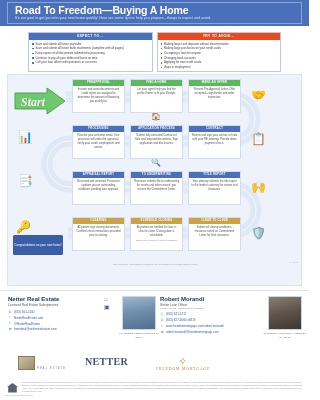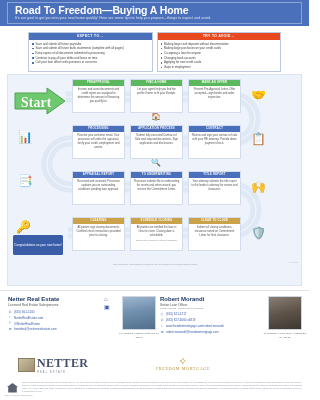--- a/index.html
+++ b/index.html
@@ -80,22 +80,22 @@
 
   
   .row1{ left:64px; top:4px; }
   .row2{ left:64px; top:50px; }
   .row3{ left:64px; top:96px; }
   .row4{ left:64px; top:142px; }
 
   
   .start{ position:absolute; left:6px; top:12px; width:52px; height:28px; }
   .start-txt{
-    position:absolute; left:7px; top:8px; font-size:14px;
-    font-family:"Liberation Serif", serif; font-weight:bold;
+    position:absolute; left:7px; top:8px; font-size:12px;
+    font-family:"Liberation Serif", serif; font-style:italic; font-weight:bold;
     color:#ffffff; text-shadow:0.4px 0.4px 0 #3f8f3f;
   }
 
   
   .ico{ position:absolute; font-size:12px; line-height:1; }
   .ico.r1{ left:243px; top:14px; }
   .ico.r2{ left:243px; top:58px; }
   .ico.r3{ left:243px; top:106px; }
   .ico.r4{ left:243px; top:152px; }
   .ico.mid1{ left:143px; top:38px; font-size:8px; }
@@ -146,21 +146,21 @@
     position:absolute; font-size:2.5px; color:#666; text-align:center;
     line-height:1.4; width:46px;
   }
   .addr.a1{ left:116px; top:40px; }
   .addr.a2{ left:262px; top:40px; }
 
   
   .logos{ position:absolute; left:0; top:356px; width:309px; height:20px; }
   .logo-netter{ position:absolute; left:18px; top:0px; display:flex; align-items:center; gap:2px;}
   .nl-mark{ width:17px; height:14px; border:0.6px solid #8a7c5c; background:linear-gradient(140deg,#cbbfa4,#9c8f70);}
-  .nl-t1{ font-size:12px; font-weight:bold; color:#44506a; letter-spacing:0.3px; font-family:"Liberation Serif",serif;}
+  .nl-t1{ font-size:10px; font-weight:bold; color:#44506a; letter-spacing:0.3px; font-family:"Liberation Serif",serif;margin-left:48px;}
   .nl-t2{ font-size:2.6px; color:#7b8496; letter-spacing:1.1px; }
   .logo-freedom{ position:absolute; left:143px; top:0px; text-align:center; width:80px;}
   .fl-wing{ font-size:11px; color:#c9a24a; line-height:0.9; }
   .fl-txt{ font-size:4.2px; color:#b8933f; letter-spacing:0.6px; font-family:"Liberation Serif",serif;}
 
   
   .disc{ position:absolute; left:22px; top:381px; width:280px; }
   .disc p{ font-size:2.05px; line-height:1.45; color:#8d949e; text-align:justify;}
   .eho{
     position:absolute; left:6px; top:381px; width:13px; height:13px;

